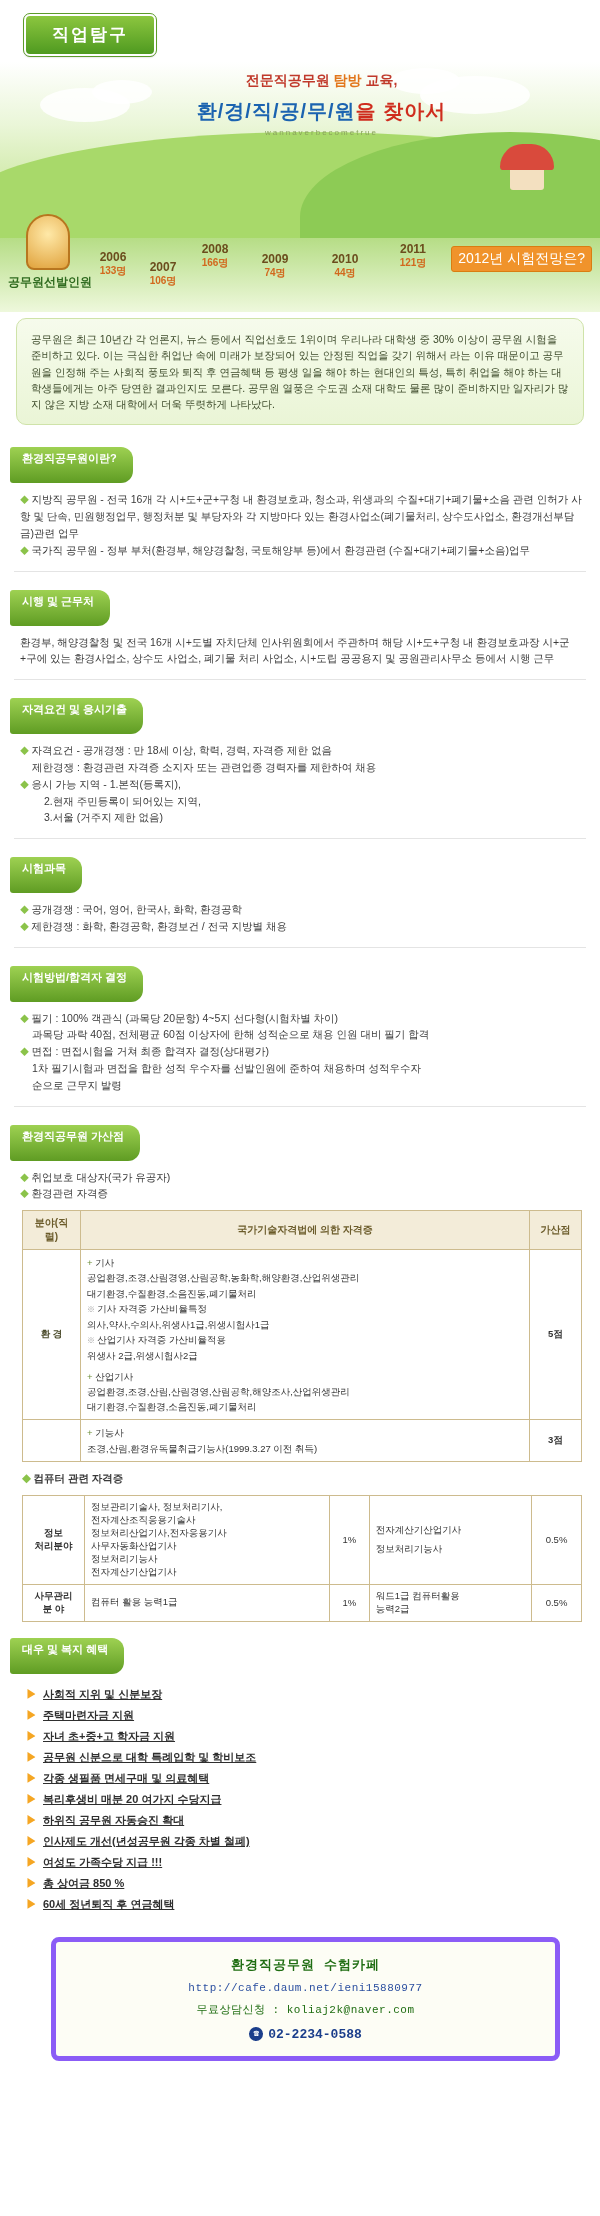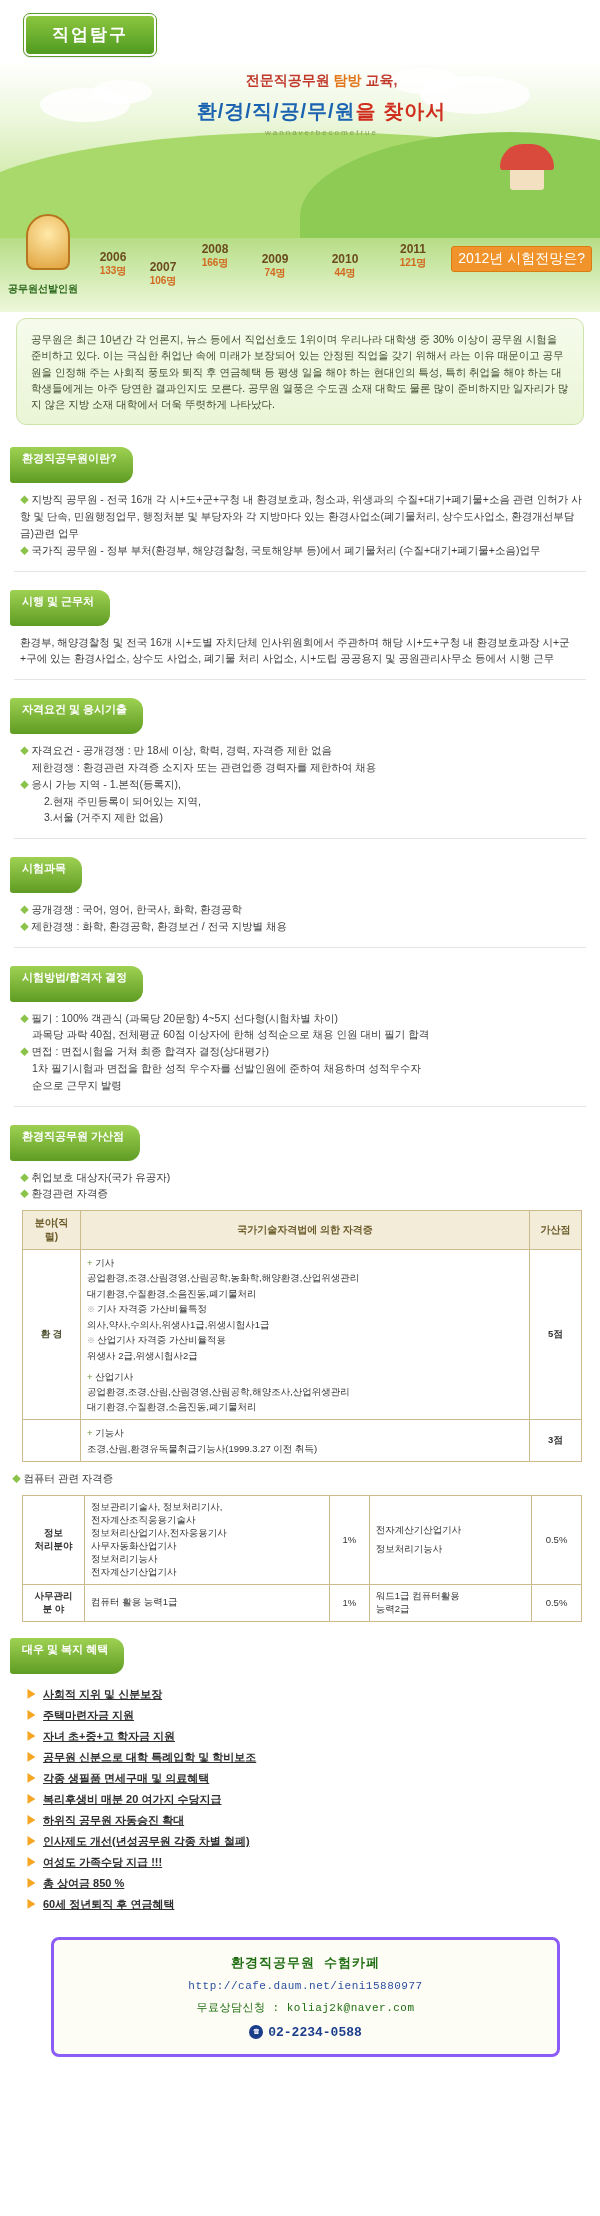--- a/index.html
+++ b/index.html
@@ -74,21 +74,21 @@
   .tl-item { position:absolute; text-align:center; width:70px; }
   .tl-year { font-size:12px; font-weight:bold; color:#6b4d1d; }
   .tl-cnt { font-size:10px; color:#d2691e; font-weight:bold; }
   .lamp {
     position:absolute; left:26px; top:-24px; width:44px; height:56px;
     background: radial-gradient(circle at 50% 35%, #ffe9a8, #e0a23c);
     border-radius: 22px 22px 8px 8px;
     border:2px solid #b8761f;
   }
   .lamp-label {
-    position:absolute; left:8px; top:44px; font-size:10px; font-weight:bold; color:#2f6b1f;
+    position:absolute; left:8px; top:36px; font-size:12px; font-weight:bold; color:#2f6b1f;
     background:rgba(255,255,255,.0);
   }
   .tl-badge {
     position:absolute; right:8px; top:8px;
     background:#f0932b; color:#fff; font-size:14px; padding:3px 6px; border-radius:3px;
     border:1px solid #d97d12;
   }
 
   
   .intro-wrap { padding: 6px 16px 12px 16px; background:#ffffff; }
@@ -163,21 +163,21 @@
     color:#2f2f2f;
     padding: 3px 0;
     font-weight: bold;
   }
   .ben-item .arrow { color:#f5a623; margin-right:6px; }
   .ben-item .u { text-decoration: underline; }
 
   
   .footer-wrap { padding: 12px 40px 20px 40px; }
   .footer-box {
-    border: 3px solid #8b5cf6;
+    border: 5px solid #8b5cf6;
     border-radius: 8px;
     background:#fdfdf5;
     text-align:center;
     padding: 14px 10px 14px 10px;
     font-family:"Liberation Mono", monospace;
     margin-left:11px;
   }
   .f-title { color:#1f6d12; font-weight:bold; font-size:13px; letter-spacing:1px; }
   .f-url { color:#2b4fa0; font-size:11px; margin-top:8px; letter-spacing:0.5px; }
   .f-mail { color:#1f6d12; font-size:11px; margin-top:8px; letter-spacing:0.5px; }
@@ -257,21 +257,21 @@
   </div>
 
   <div class="intro-wrap">
     <div class="intro">공무원은 최근 10년간 각 언론지, 뉴스 등에서 직업선호도 1위이며 우리나라 대학생 중 30% 이상이 공무원 시험을 준비하고 있다. 이는 극심한 취업난 속에 미래가 보장되어 있는 안정된 직업을 갖기 위해서 라는 이유 때문이고 공무원을 인정해 주는 사회적 풍토와 퇴직 후 연금혜택 등 평생 일을 해야 하는 현대인의 특성, 특히 취업을 해야 하는 대학생들에게는 아주 당연한 결과인지도 모른다. 공무원 열풍은 수도권 소재 대학도 물론 많이 준비하지만 일자리가 많지 않은 지방 소재 대학에서 더욱 뚜렷하게 나타났다.</div>
   </div>
 
   <div>
     <div class="sec-head">환경직공무원이란?</div>
     <div class="sec-body">
       <div class="bullet">지방직 공무원 - 전국 16개 각 시+도+군+구청 내 환경보호과, 청소과, 위생과의 수질+대기+폐기물+소음 관련 인허가 사항 및 단속, 민원행정업무, 행정처분 및 부당자와 각 지방마다 있는 환경사업소(폐기물처리, 상수도사업소, 환경개선부담금)관련 업무</div>
-      <div class="bullet">국가직 공무원 - 정부 부처(환경부, 해양경찰청, 국토해양부 등)에서 폐기물처리 (수질+대기+폐기물+소음)업무</div>
+      <div class="bullet">국가직 공무원 - 정부 부처(환경부, 해양경찰청, 국토해양부 등)에서 환경관련 (수질+대기+폐기물+소음)업무</div>
     </div>
   </div>
   <div class="divider"></div>
 
   <div>
     <div class="sec-head">시행 및 근무처</div>
     <div class="sec-body">
       <div>환경부, 해양경찰청 및 전국 16개 시+도별 자치단체 인사위원회에서 주관하며 해당 시+도+구청 내 환경보호과장 시+군+구에 있는 환경사업소, 상수도 사업소, 폐기물 처리 사업소, 시+도립 공공용지 및 공원관리사무소 등에서 시행 근무</div>
     </div>
   </div>
@@ -349,21 +349,21 @@
           <td class="lst">
             <div class="plus">기능사</div>
             <div>조경,산림,환경유독물취급기능사(1999.3.27 이전 취득)</div>
           </td>
           <td class="pts">3점</td>
         </tr>
       </tbody>
     </table>
   </div>
 
-  <div class="sec-body" style="padding-left:12px;">
+  <div class="sec-body" style="padding-left:22px;font-weight:bold;">
     <div class="bullet">컴퓨터 관련 자격증</div>
   </div>
   <div class="tbl-wrap">
     <table class="comp">
       <tbody>
         <tr>
           <td class="c-cat">
             <span style="white-space:pre-line;">정보
 처리분야</span>
           </td>

